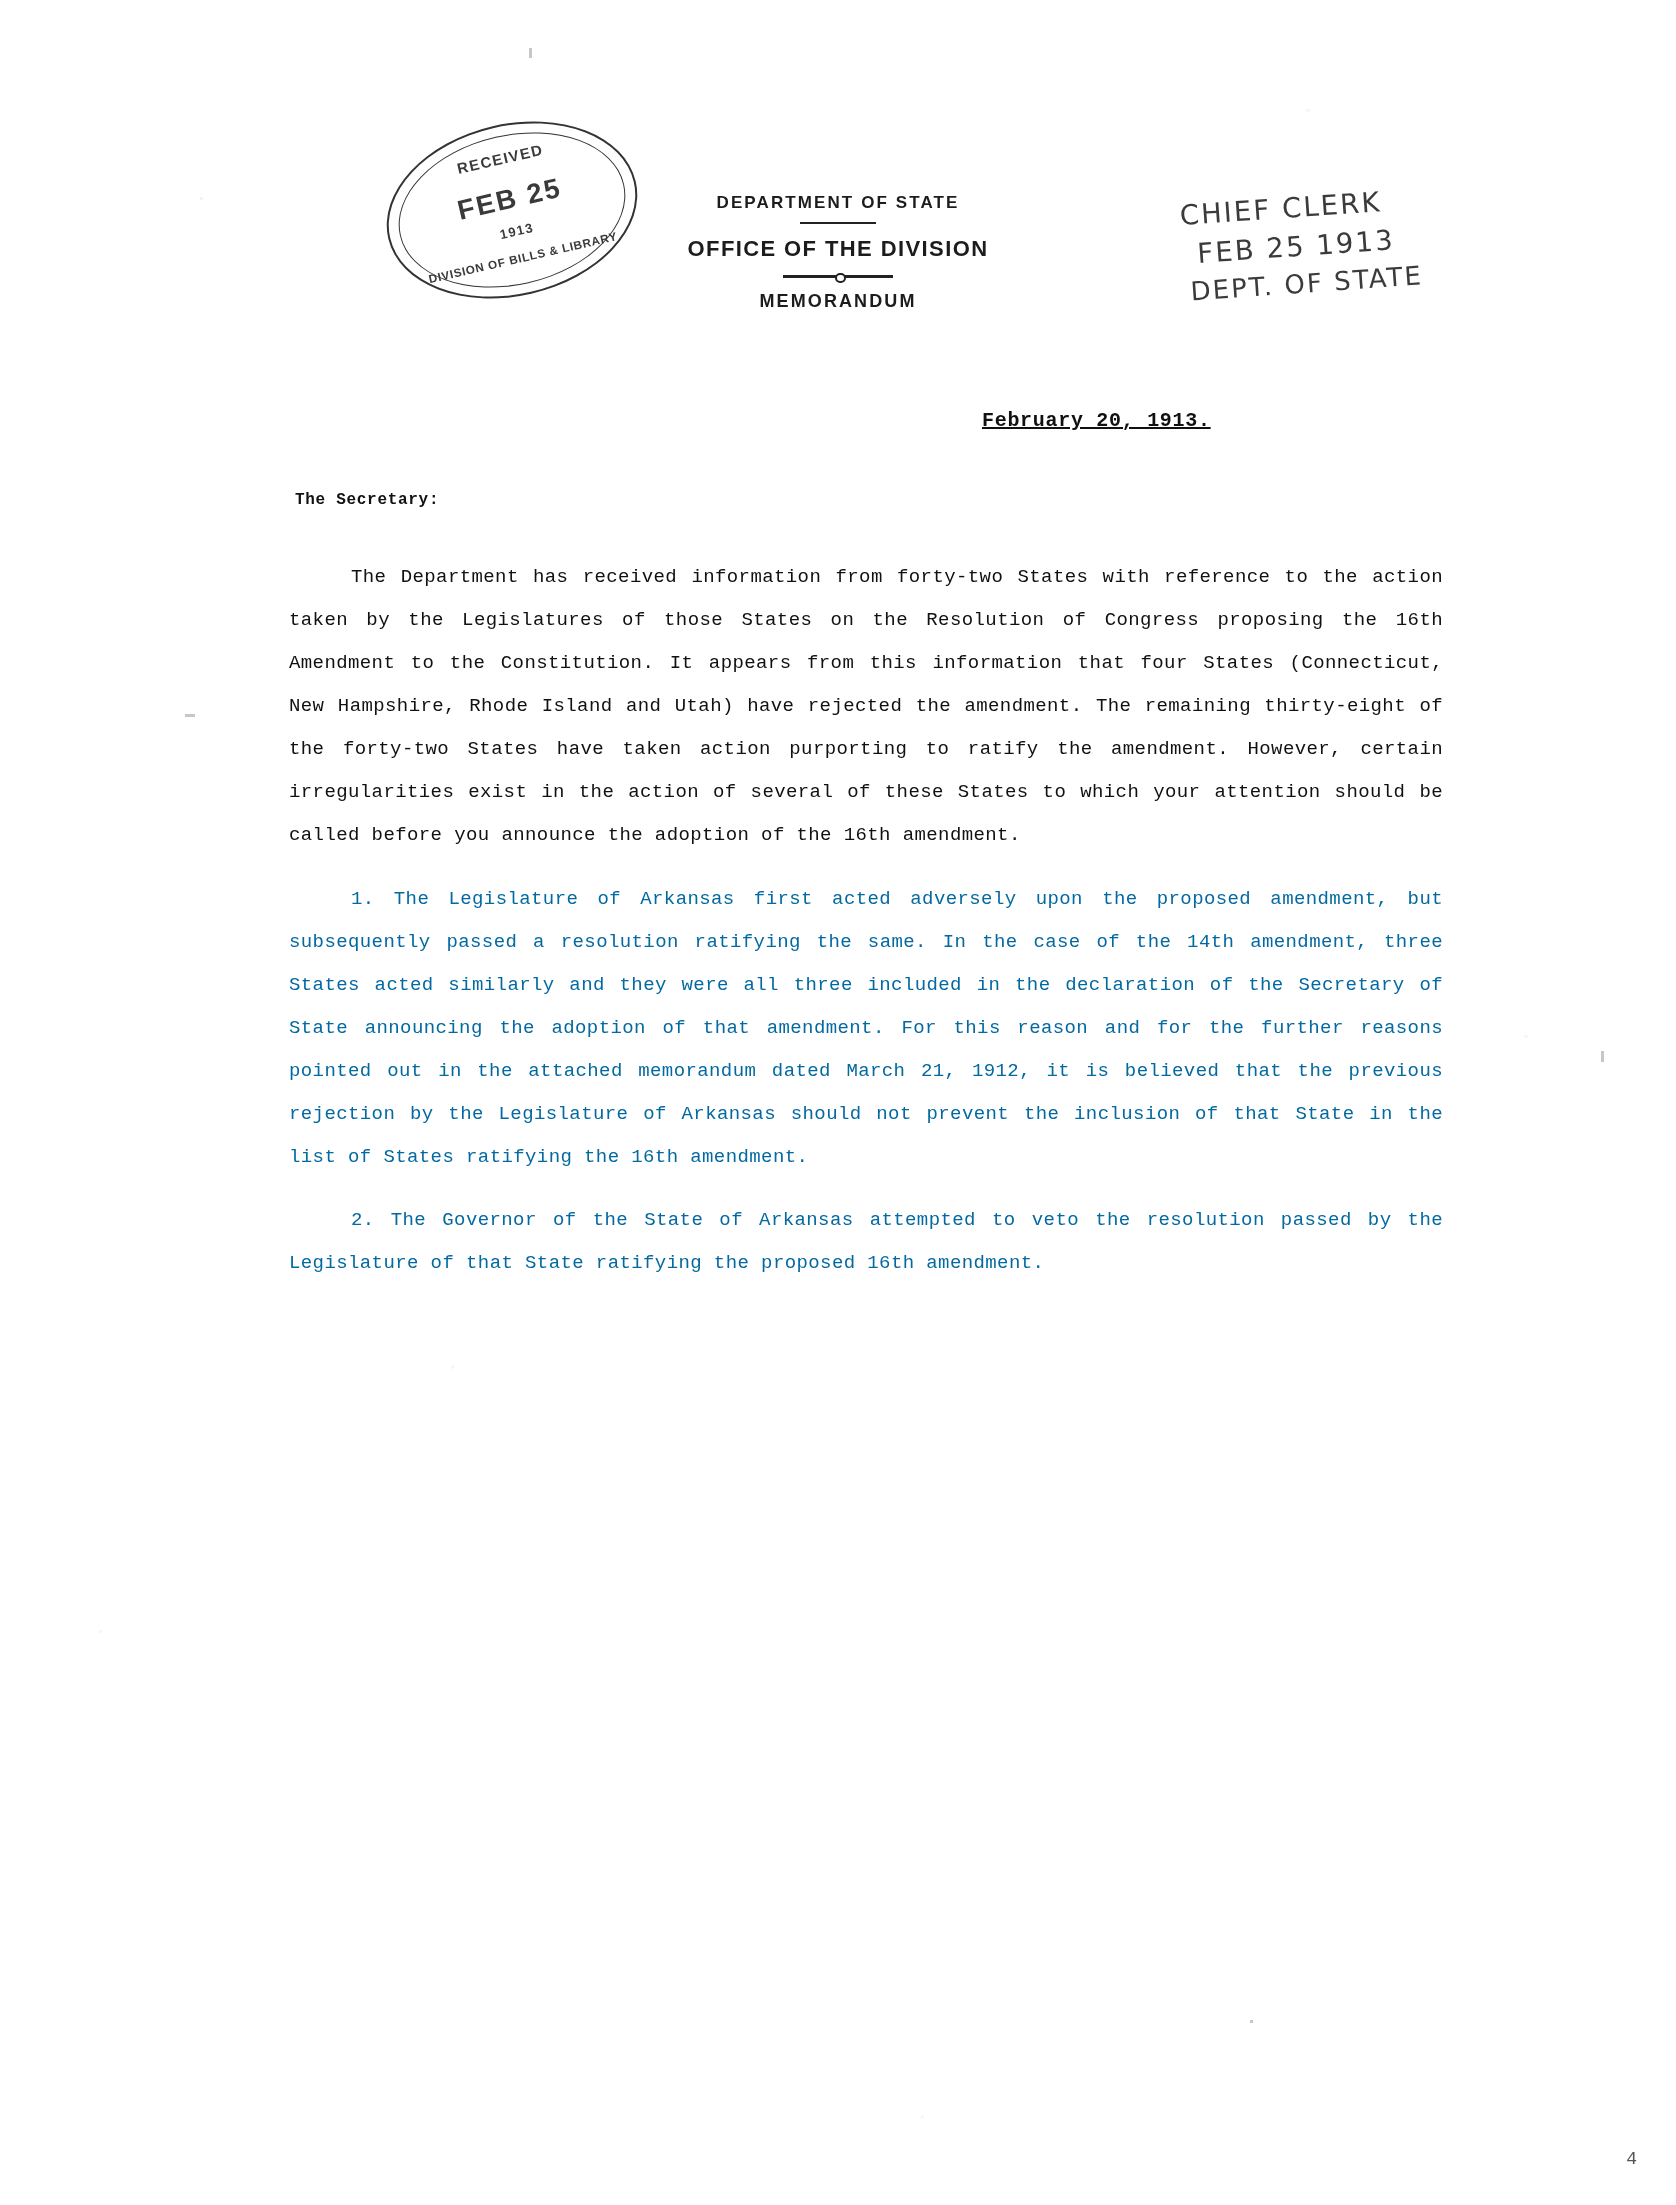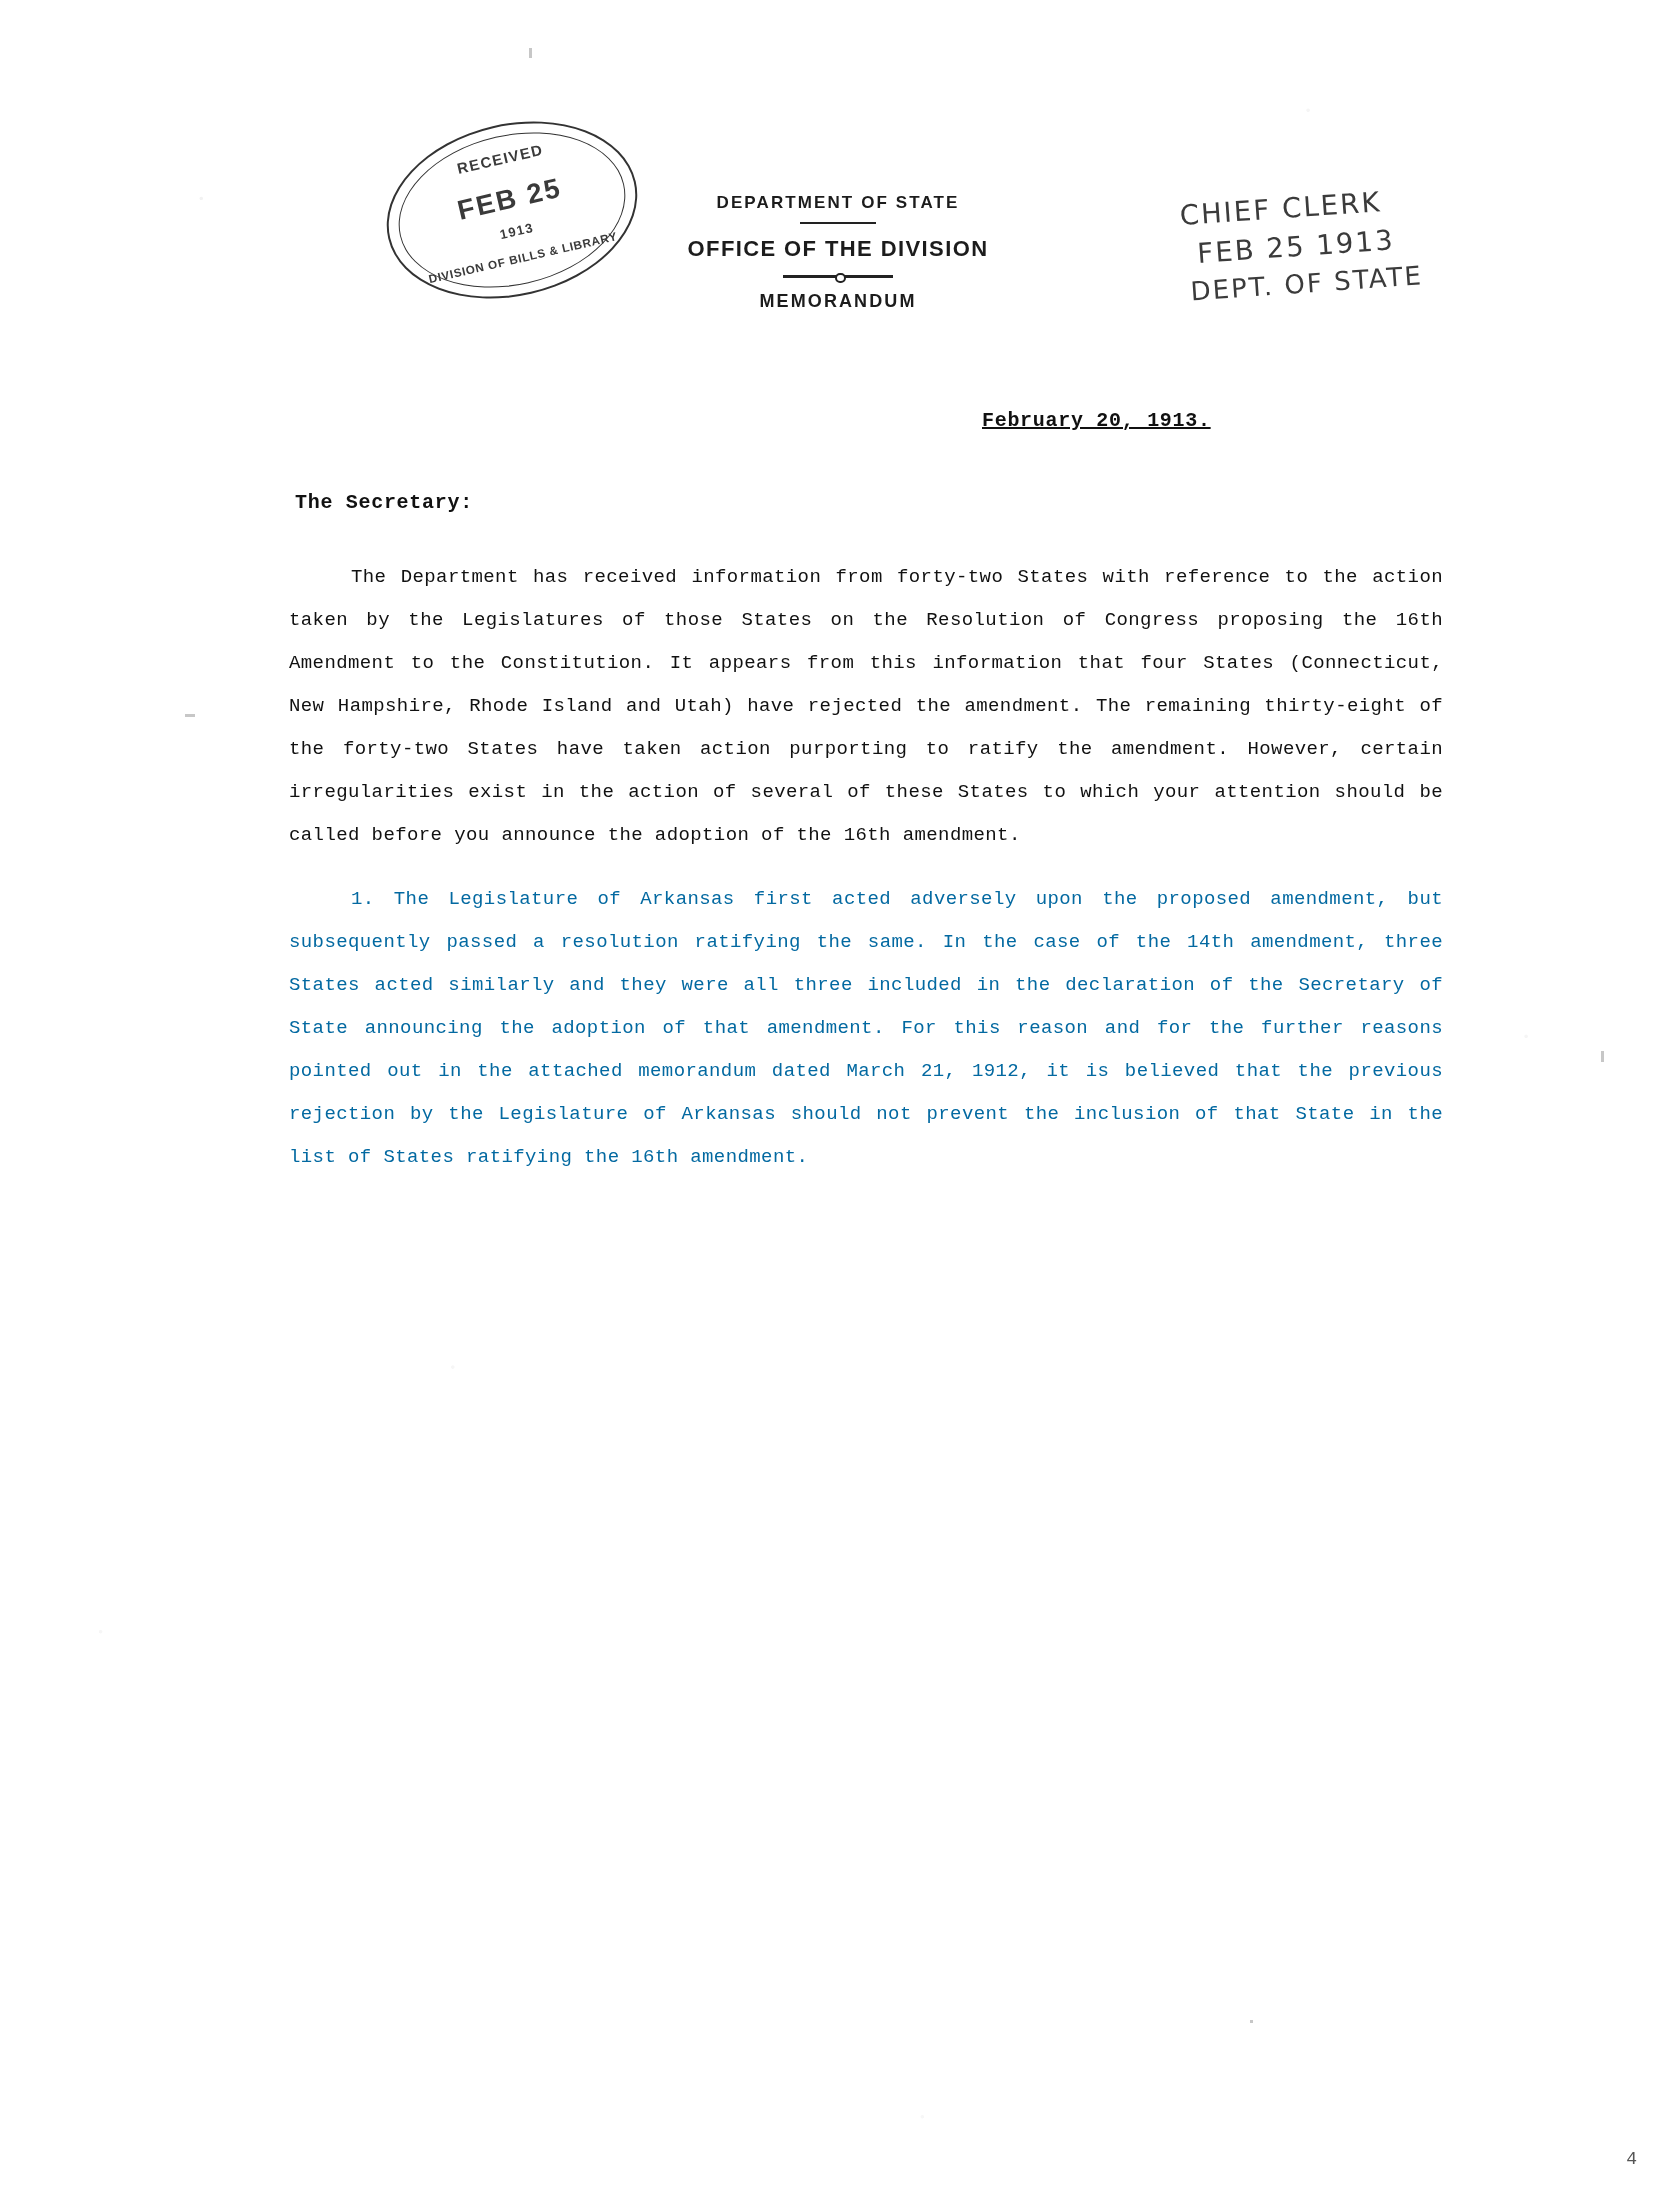--- a/index.html
+++ b/index.html
@@ -143,21 +143,21 @@
     top: 409px;
     font-size: 20px;
     font-weight: bold;
     letter-spacing: 0.7px;
     text-decoration: underline;
   }
   .salutation {
     position: absolute;
     left: 295px;
     top: 491px;
-    font-size: 20px;
+    font-size: 16px;
     font-weight: bold;
     letter-spacing: 0.7px;
   }
   .body {
     position: absolute;
     left: 289px;
     top: 556px;
     width: 1154px;
   }
   .para {
@@ -222,20 +222,21 @@
     <div class="cs-l3">DEPT. OF STATE</div>
   </div>
 
   <div class="date-line">February 20, 1913.</div>
 
   <div class="salutation">The Secretary:</div>
 
   <div class="body">
     <p class="para p1">The Department has received information from forty-two States with reference to the action taken by the Legislatures of those States on the Resolution of Congress proposing the 16th Amendment to the Constitution.  It appears from this information that four States (Connecticut, New Hampshire, Rhode Island and Utah) have rejected the amendment.  The remaining thirty-eight of the forty-two States have taken action purporting to ratify the amendment.  However, certain irregularities exist in the action of several of these States to which your attention should be called before you announce the adoption of the 16th amendment.</p>
     <p class="para p2">1.  The Legislature of Arkansas first acted adversely upon the proposed amendment, but subsequently passed a resolution ratifying the same.  In the case of the 14th amendment, three States acted similarly and they were all three included in the declaration of the Secretary of State announcing the adoption of that amendment.  For this reason and for the further reasons pointed out in the attached memorandum dated March 21, 1912, it is believed that the previous rejection by the Legislature of Arkansas should not prevent the inclusion of that State in the list of States ratifying the 16th amendment.</p>
+    <p class="para p3">2.  The Governor of the State of Arkansas attempted to veto the resolution passed by the Legislature of that State ratifying the proposed 16th amendment.</p>
   </div>
 
   <div class="edge-mark em1"></div>
   <div class="edge-mark em2"></div>
   <div class="edge-mark em3"></div>
   <div class="edge-mark em4"></div>
 
   <div class="corner-mark">4</div>
 </div>
 

